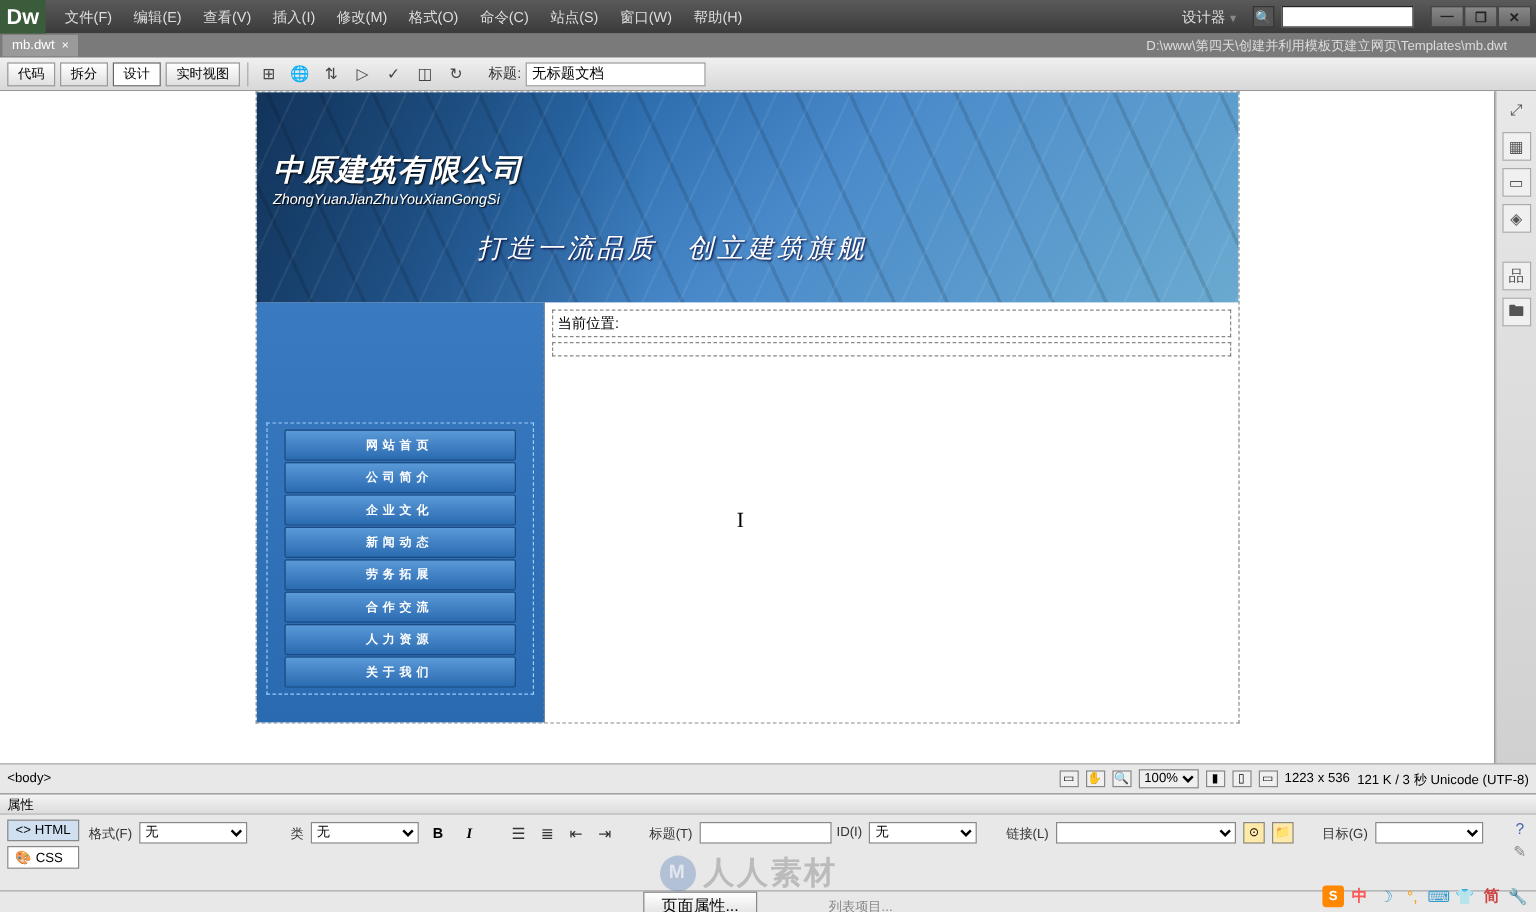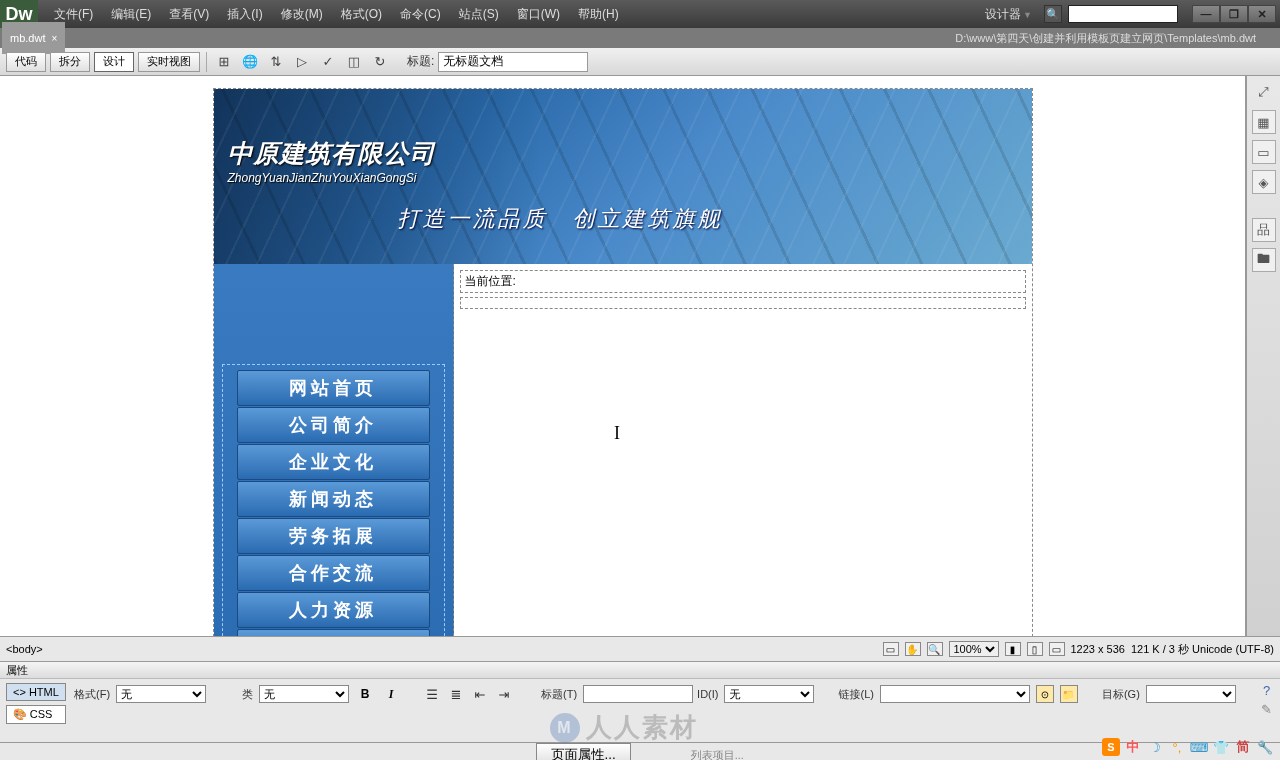--- a/index.html
+++ b/index.html
@@ -13,53 +13,53 @@
 .menubar-right { display: flex; align-items: center; gap: 6px; padding-right: 4px; margin-left: 40px; }
 .designer-label { color: #ddd; font-size: 12px; padding: 2px 6px; }
 .dropdown-arrow { color: #888; font-size: 9px; margin-left: 2px; }
 .search-top { width: 110px; height: 18px; background: #fff; border: 1px solid #222; }
 .top-search-icon { width: 18px; height: 18px; background: #555; border: 1px solid #333; display: flex; align-items: center; justify-content: center; color: #ccc; font-size: 11px; }
 .win-controls { display: flex; gap: 0; margin-left: 8px; }
 .win-btn { width: 28px; height: 18px; background: linear-gradient(#888,#666); border: 1px solid #444; display: flex; align-items: center; justify-content: center; color: #222; font-size: 11px; font-weight: bold; }
 
 
 .tabbar { background: #7a7a7a; height: 20px; display: flex; align-items: center; color: #fff; font-size: 11px; }
-.tab { background: #9a9a9a; padding: 16px 8px; display: flex; align-items: center; gap: 6px; height: 18px; margin-left: 2px; }
+.tab { background: #9a9a9a; padding: 2px 8px; display: flex; align-items: center; gap: 6px; height: 18px; margin-left: 2px; }
 .tab-close { font-size: 10px; cursor: default; }
 .tab-path { margin-left: auto; padding-right: 24px; color: #ddd; font-size: 11px; }
 
 
 .toolbar { background: linear-gradient(#f0f0f0, #d8d8d8); height: 28px; display: flex; align-items: center; padding: 0 6px; gap: 4px; border-bottom: 1px solid #999; }
 .tool-btn { background: linear-gradient(#fff, #e0e0e0); border: 1px solid #999; padding: 2px 8px; font-size: 11px; height: 20px; display: flex; align-items: center; }
 .tool-btn.active { background: #fff; border: 1px solid #666; }
 .tool-sep { width: 1px; height: 20px; background: #aaa; margin: 0 2px; }
 .tool-icon { width: 22px; height: 20px; display: flex; align-items: center; justify-content: center; font-size: 13px; color: #444; border: 1px solid transparent; }
 .tool-label { font-size: 12px; color: #333; margin-left: 12px; }
 .title-input { width: 150px; height: 20px; border: 1px solid #999; background: #fff; padding: 0 4px; font-size: 12px; }
 
 
 .main-wrap { display: flex; height: 560px; background: #fff; }
 .doc-area { flex: 1; background: #fff; overflow: auto; position: relative; border-right: 1px solid #999; }
 .right-panel { width: 34px; background: linear-gradient(#e8e8e8,#d0d0d0); border-left: 1px solid #999; display: flex; flex-direction: column; align-items: center; padding-top: 4px; gap: 6px; }
 .rp-icon { width: 24px; height: 24px; border: 1px solid #aaa; background: #f0f0f0; display: flex; align-items: center; justify-content: center; font-size: 13px; color: #555; }
 .rp-icon.collapse { border: none; background: none; }
 
 
-.page { margin: 12px auto; width: 820px; border: 1px dashed #888; }
+.page { margin: 0 auto; width: 820px; border: 1px dashed #888; }
 .banner { height: 175px; background: linear-gradient(135deg, #1a4a7a 0%, #2a6aaa 30%, #4a8aca 55%, #6aaad0 100%); position: relative; overflow: hidden; color: #fff; }
 .banner::before { content: ""; position: absolute; inset: 0; background:
   repeating-linear-gradient(115deg, rgba(255,255,255,0.06) 0 2px, transparent 2px 28px),
   repeating-linear-gradient(65deg, rgba(0,0,0,0.12) 0 3px, transparent 3px 40px),
   linear-gradient(90deg, rgba(10,30,60,0.5), rgba(10,30,60,0) 40%); }
 .banner-title { position: absolute; left: 14px; top: 48px; font-size: 25px; font-weight: bold; font-style: italic; letter-spacing: 1px; text-shadow: 1px 1px 2px #000; }
 .banner-pinyin { position: absolute; left: 14px; top: 82px; font-size: 12px; font-style: italic; text-shadow: 1px 1px 1px #000; }
 .banner-slogan { position: absolute; left: 184px; top: 115px; font-size: 22px; font-family: KaiTi, serif; text-shadow: 1px 1px 2px #003; letter-spacing: 3px; font-style: italic; }
 .body-row { display: flex; }
 .sidebar { width: 240px; background: linear-gradient(#3a7ac0, #2a6ab0); min-height: 350px; padding: 100px 8px 20px; border-right: 1px dashed #888; }
-.nav-btn { background: linear-gradient(#5a9ad8, #2a6ab0); color: #fff; text-align: center; padding: 5px 0; margin: 1px 14px; font-size: 18px; border: 1px solid #1a4a80; border-radius: 2px; font-weight: bold; letter-spacing: 4px; }
+.nav-btn { background: linear-gradient(#5a9ad8, #2a6ab0); color: #fff; text-align: center; padding: 5px 0; margin: 1px 14px; font-size: 10px; border: 1px solid #1a4a80; border-radius: 2px; font-weight: bold; letter-spacing: 4px; }
 .sidebar-inner { border: 1px dashed #9cf; padding: 4px 0; }
 .content { flex: 1; padding: 6px; }
 .breadcrumb { font-size: 12px; color: #000; padding: 2px 4px; border: 1px dashed #888; }
 .content-body { border: 1px dashed #888; height: 12px; margin-top: 4px; }
 .cursor-caret { position: absolute; left: 614px; top: 347px; font-size: 18px; color: #000; font-family: serif; }
 
 
 .tag-selector { background: #e8e8e8; height: 18px; display: flex; align-items: center; font-size: 11px; padding: 12px 6px; border-top: 1px solid #999; font-family: monospace; }
 .tag-selector .right { margin-left: auto; display: flex; align-items: center; gap: 6px; }
 .status-icon { width: 16px; height: 14px; border: 1px solid #888; background: #f0f0f0; display: flex; align-items: center; justify-content: center; font-size: 10px; }

